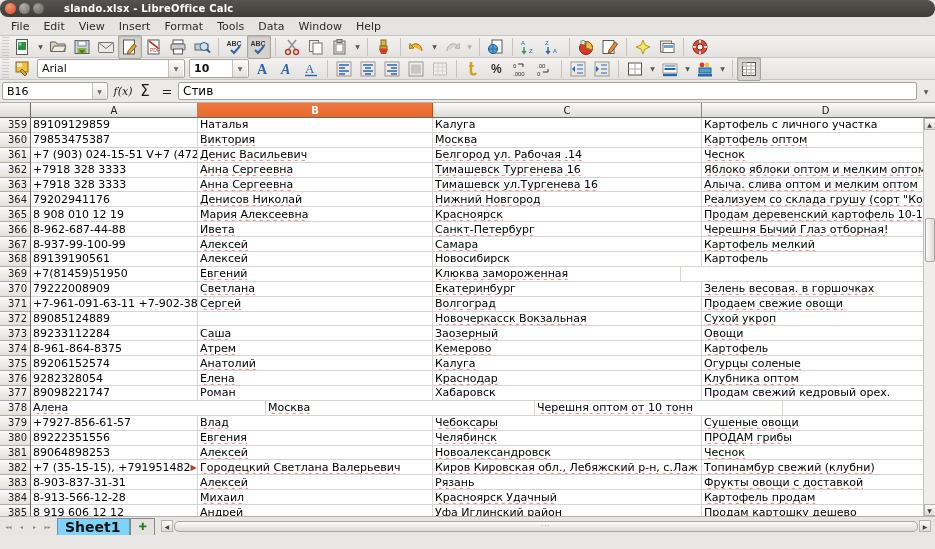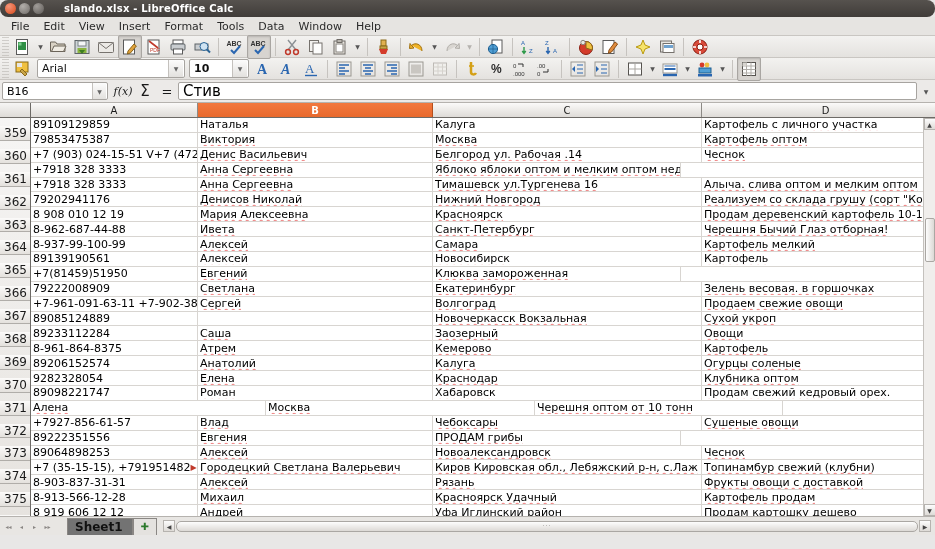--- a/index.html
+++ b/index.html
@@ -116,21 +116,21 @@
     display:flex; align-items:center; justify-content:center;
     font-size: 12px; color:#1a1a1a;
   }
   .fb-btn.fx { font-style: italic; font-family:"DejaVu Serif", serif; font-size:11px;}
   .fb-btn.sum { font-size:15px; font-family:"DejaVu Sans", sans-serif; }
   .fb-btn.eq { font-size: 13px; }
   #inputline {
     flex: 1; height: 18px; background:#fff;
     border:1px solid #a7a4a0; border-radius:2px;
     display:flex; align-items:center;
-    font-size: 15px; padding-left:4px; color:#000;
+    font-size: 12px; padding-left:4px; color:#000;
     margin-right: 2px;
   }
   #fb-dropdown {
     width: 14px; height: 18px;
     display:flex;align-items:center;justify-content:center;
     font-size:6px;color:#555;
   }
 
   
   #sheetwrap {
@@ -164,24 +164,23 @@
   #rowsarea { flex:1; display:flex; overflow:hidden; position:relative; }
   #rowhead {
     width: 31px; min-width:31px;
     background: linear-gradient(to bottom,#f6f5f4,#e6e3df);
     border-right: 1px solid #6d6a66;
   }
   .rowcell {
     height: 14.9px;
     display:flex; align-items:center; justify-content:flex-end;
     padding-right: 3px;
-    font-size: 12px; color:#1a1a1a;
+    font-size: 10px; color:#1a1a1a;
     border-bottom: 1px solid #b0ada9;
     background: linear-gradient(to bottom,#fbfaf9,#e4e1dd);
-    margin-top: 8px;
   }
   #cellsarea { flex:1; position:relative; overflow:hidden; }
   .gridrow { display:flex; height:14.9px; border-bottom:1px solid #d8d5d1; }
   .cell {
     font-size: 11px; color:#000;
     padding-left: 2px;
     white-space: nowrap; overflow: hidden;
     display: flex; align-items: center;
     border-right: 1px solid #d8d5d1;
     position: relative;
@@ -231,26 +230,26 @@
     border-top:1px solid #b5b2ae;
     padding-left: 2px;
   }
   .nav-btn {
     width:13px;height:14px;
     display:flex;align-items:center;justify-content:center;
     font-size:6px;color:#8a8784;
   }
   .tab {
     height: 17px; padding: 0 9px 0 7px;
-    background: #737373;
+    background: #7dd3fc;
     border: 1px solid #8a8784; border-bottom:none;
     border-radius: 0;
     display:flex; align-items:center;
-    font-size: 12px; font-weight: bold; color:#111;
-    margin-left: 13px;
+    font-size: 14px; font-weight: bold; color:#111;
+    margin-left: 3px;
     transform: skewX(0deg);
     position: relative;
   }
   .tab-add {
     height: 17px; padding: 0 7px;
     background: #e4e2df;
     border: 1px solid #8a8784; border-bottom:none;
     display:flex; align-items:center;
     font-size:10px; color:#2c7a2c;
   }
@@ -739,20 +738,23 @@
             <span class="txt">Чеснок</span>
           </div>
         </div>
         <div class="gridrow">
           <div class="cell colA">
             <span class="txt plain">+7918 328 3333</span>
           </div>
           <div class="cell colB">
             <span class="txt">Анна Сергеевна</span>
           </div>
+          <div class="cell colC">
+            <span class="txt">Тимашевск Тургенева 16</span>
+          </div>
           <div class="cell colD">
             <span class="txt">Яблоко яблоки оптом и мелким оптом недорого</span>
           </div>
         </div>
         <div class="gridrow">
           <div class="cell colA">
             <span class="txt plain">+7918 328 3333</span>
           </div>
           <div class="cell colB">
             <span class="txt">Анна Сергеевна</span>
@@ -981,20 +983,23 @@
           <div class="cell colD">
             <span class="txt">Сушеные овощи</span>
           </div>
         </div>
         <div class="gridrow">
           <div class="cell colA">
             <span class="txt plain">89222351556</span>
           </div>
           <div class="cell colB">
             <span class="txt">Евгения</span>
+          </div>
+          <div class="cell colC">
+            <span class="txt">Челябинск</span>
           </div>
           <div class="cell colD">
             <span class="txt">ПРОДАМ грибы</span>
           </div>
         </div>
         <div class="gridrow">
           <div class="cell colA">
             <span class="txt plain">89064898253</span>
           </div>
           <div class="cell colB">

